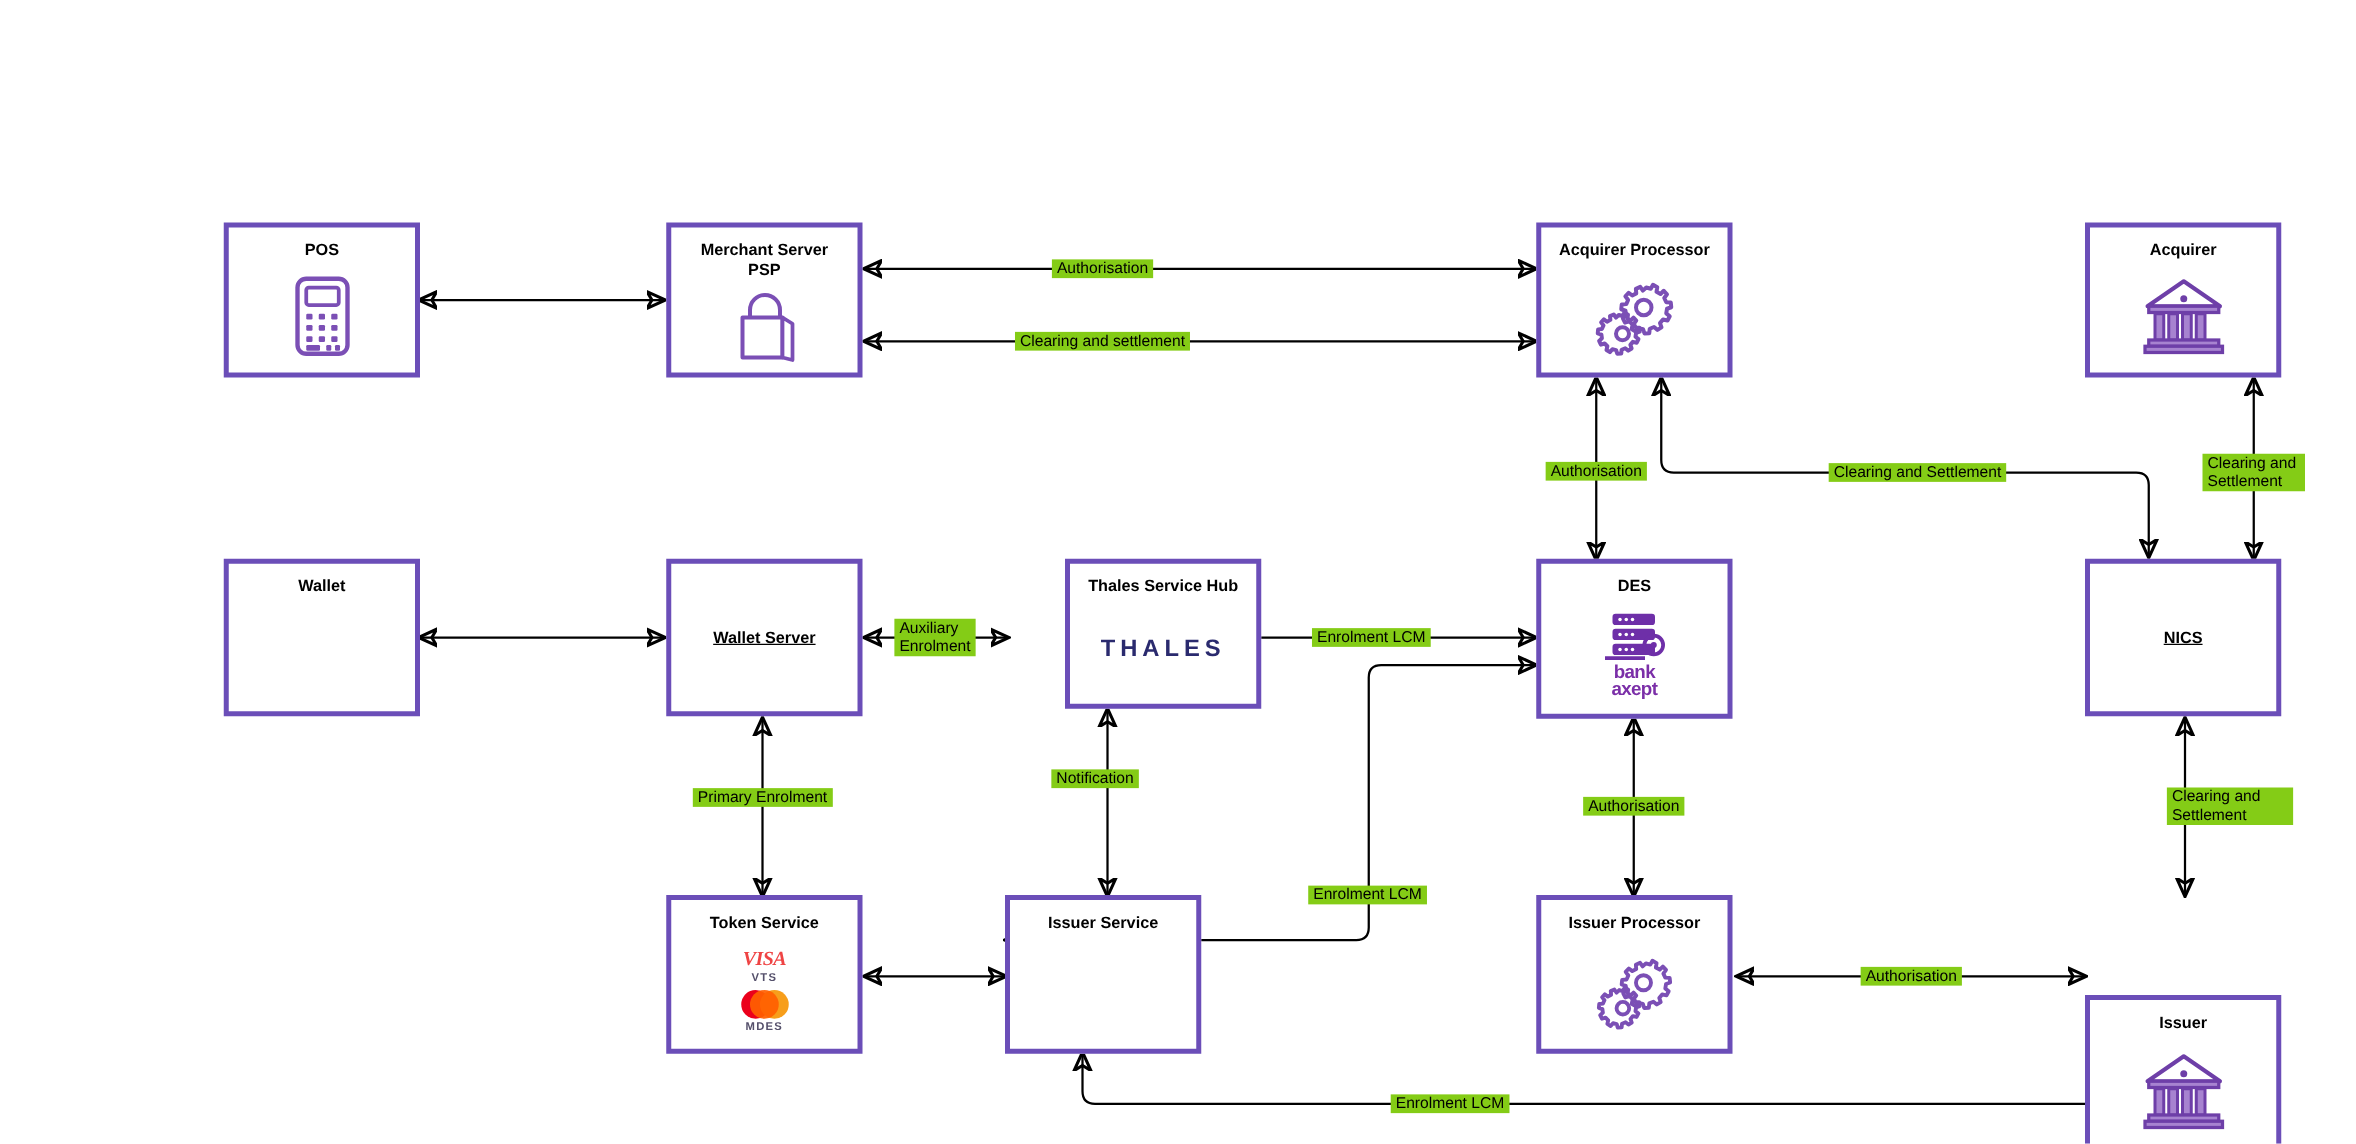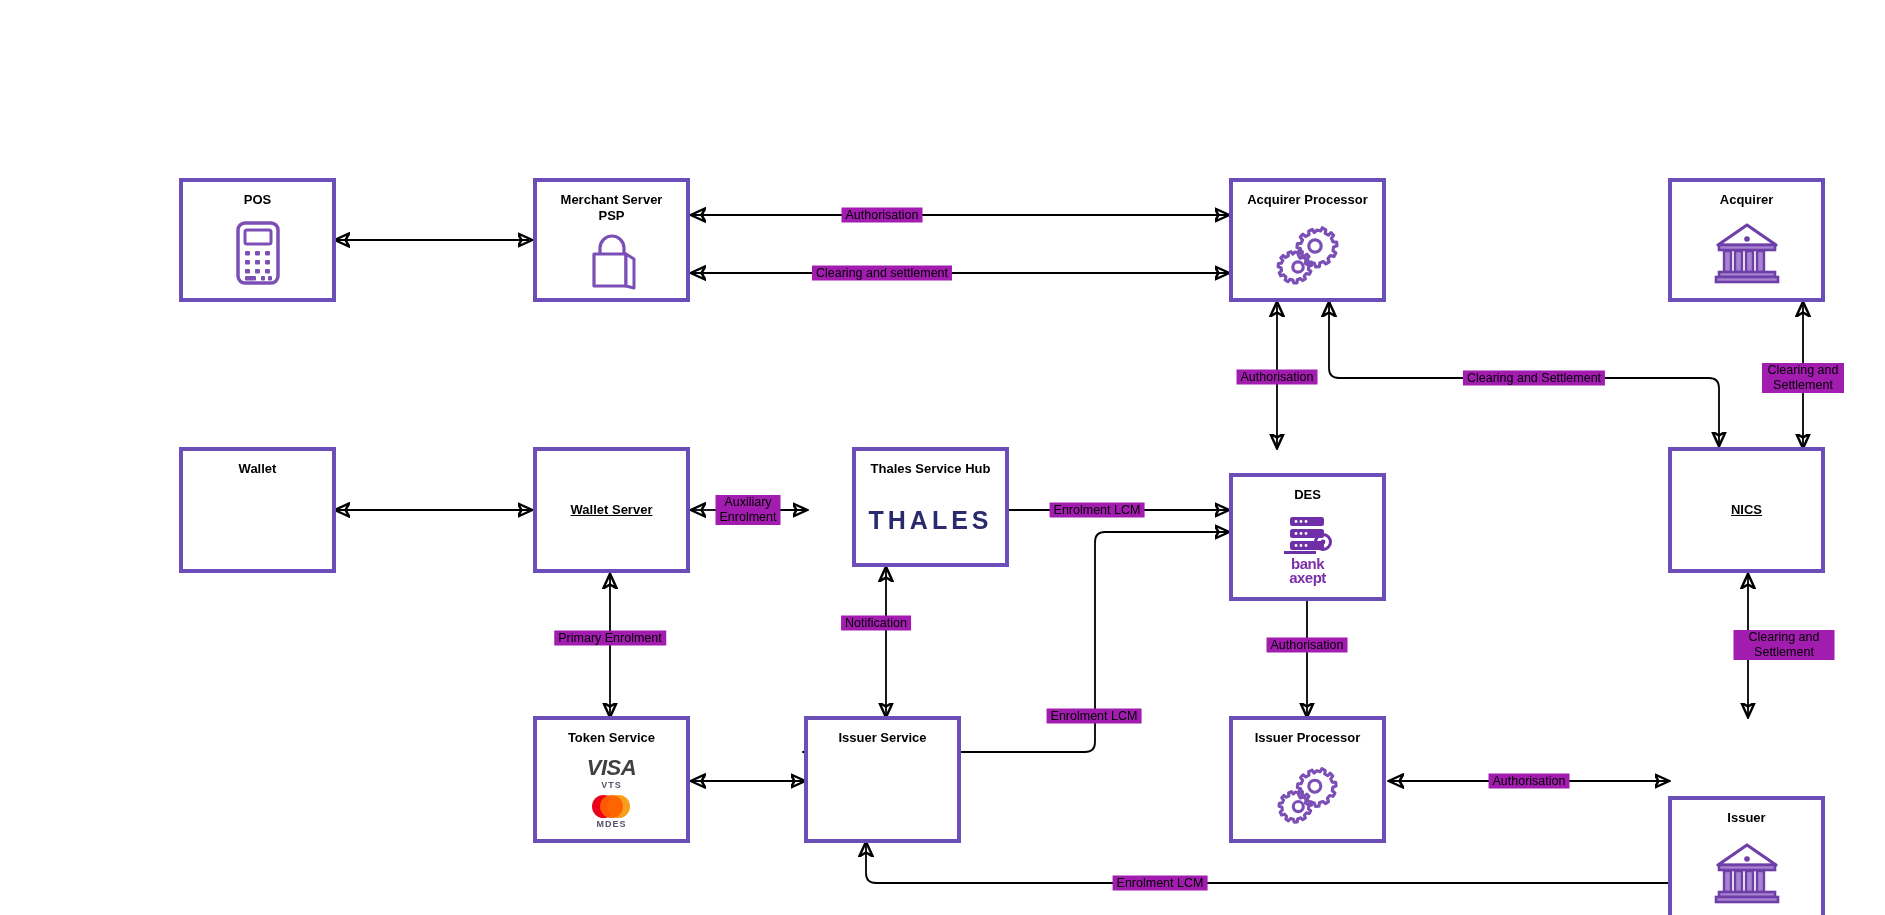--- a/index.html
+++ b/index.html
@@ -43,47 +43,47 @@
     flex: 1;
     display: flex;
     align-items: center;
     justify-content: center;
     width: 100%;
   }
   .edge-label {
     position: absolute;
     font-size: 12.5px;
     color: #000000;
-    background: #a21caf;
+    background: #84cc16;
     padding: 0 4px;
-    text-align: center;
+    text-align: left;
     line-height: 1.2;
     white-space: pre-line;
     transform: translate(-50%, -50%);
   }
   svg.wires {
     position: absolute;
     left: 0;
     top: 0;
     width: 1885px;
     height: 915px;
     pointer-events: none;
   }
   svg.wires line, svg.wires path {
     stroke: #000000;
     stroke-width: 1.8;
     fill: none;
   }
   
   .visa-text {
-    font-family: Liberation Sans, sans-serif;
+    font-family: Liberation Serif, serif;
     font-weight: bold;
     font-style: italic;
-    font-size: 22px;
-    color: #404040;
+    font-size: 16px;
+    color: #ef4444;
     letter-spacing: -0.5px;
     line-height: 1;
   }
   .sub-label {
     font-size: 9px;
     font-weight: bold;
     color: #55506b;
     letter-spacing: 1px;
     margin-top: 1px;
   }
@@ -105,21 +105,21 @@
   .mc-logo .c.mid {
     left: 7.5px;
     width: 23px;
     background: #FF5F00;
     opacity: .92;
     z-index: 1;
   }
   .thales-text {
     font-family: "Liberation Sans", sans-serif;
     font-weight: bold;
-    font-size: 25px;
+    font-size: 19px;
     letter-spacing: 4px;
     color: #2a2a6e;
   }
   .bankaxept-text {
     font-family: "Liberation Sans", sans-serif;
     font-weight: bold;
     font-size: 15px;
     color: #7B2FA8;
     line-height: .95;
     letter-spacing: -0.5px;
@@ -260,21 +260,21 @@
     <div class="node-title mid">Wallet Server</div>
   </div>
 
   <div class="node" style="left:808px; top:447px; width:157px; height:120px;margin-left:44px;">
     <div class="node-title">Thales Service Hub</div>
     <div class="icon-wrap">
       <span class="thales-text">THALES</span>
     </div>
   </div>
 
-  <div class="node" style="left:1229px; top:473px; width:157px; height:128px;justify-content:flex-end;">
+  <div class="node" style="left:1229px; top:447px; width:157px; height:128px;justify-content:flex-end;">
     <div class="node-title">DES</div>
     <div class="icon-wrap">
       <div class="stack">
         <svg width="52" height="44" viewBox="0 0 52 44">
           <g fill="#6E2FA8">
             <rect x="8" y="2" width="34" height="9" rx="2.5"></rect>
             <rect x="8" y="14" width="34" height="9" rx="2.5"></rect>
             <rect x="8" y="26" width="34" height="9" rx="2.5"></rect>
           </g>
           <g fill="#ffffff">

